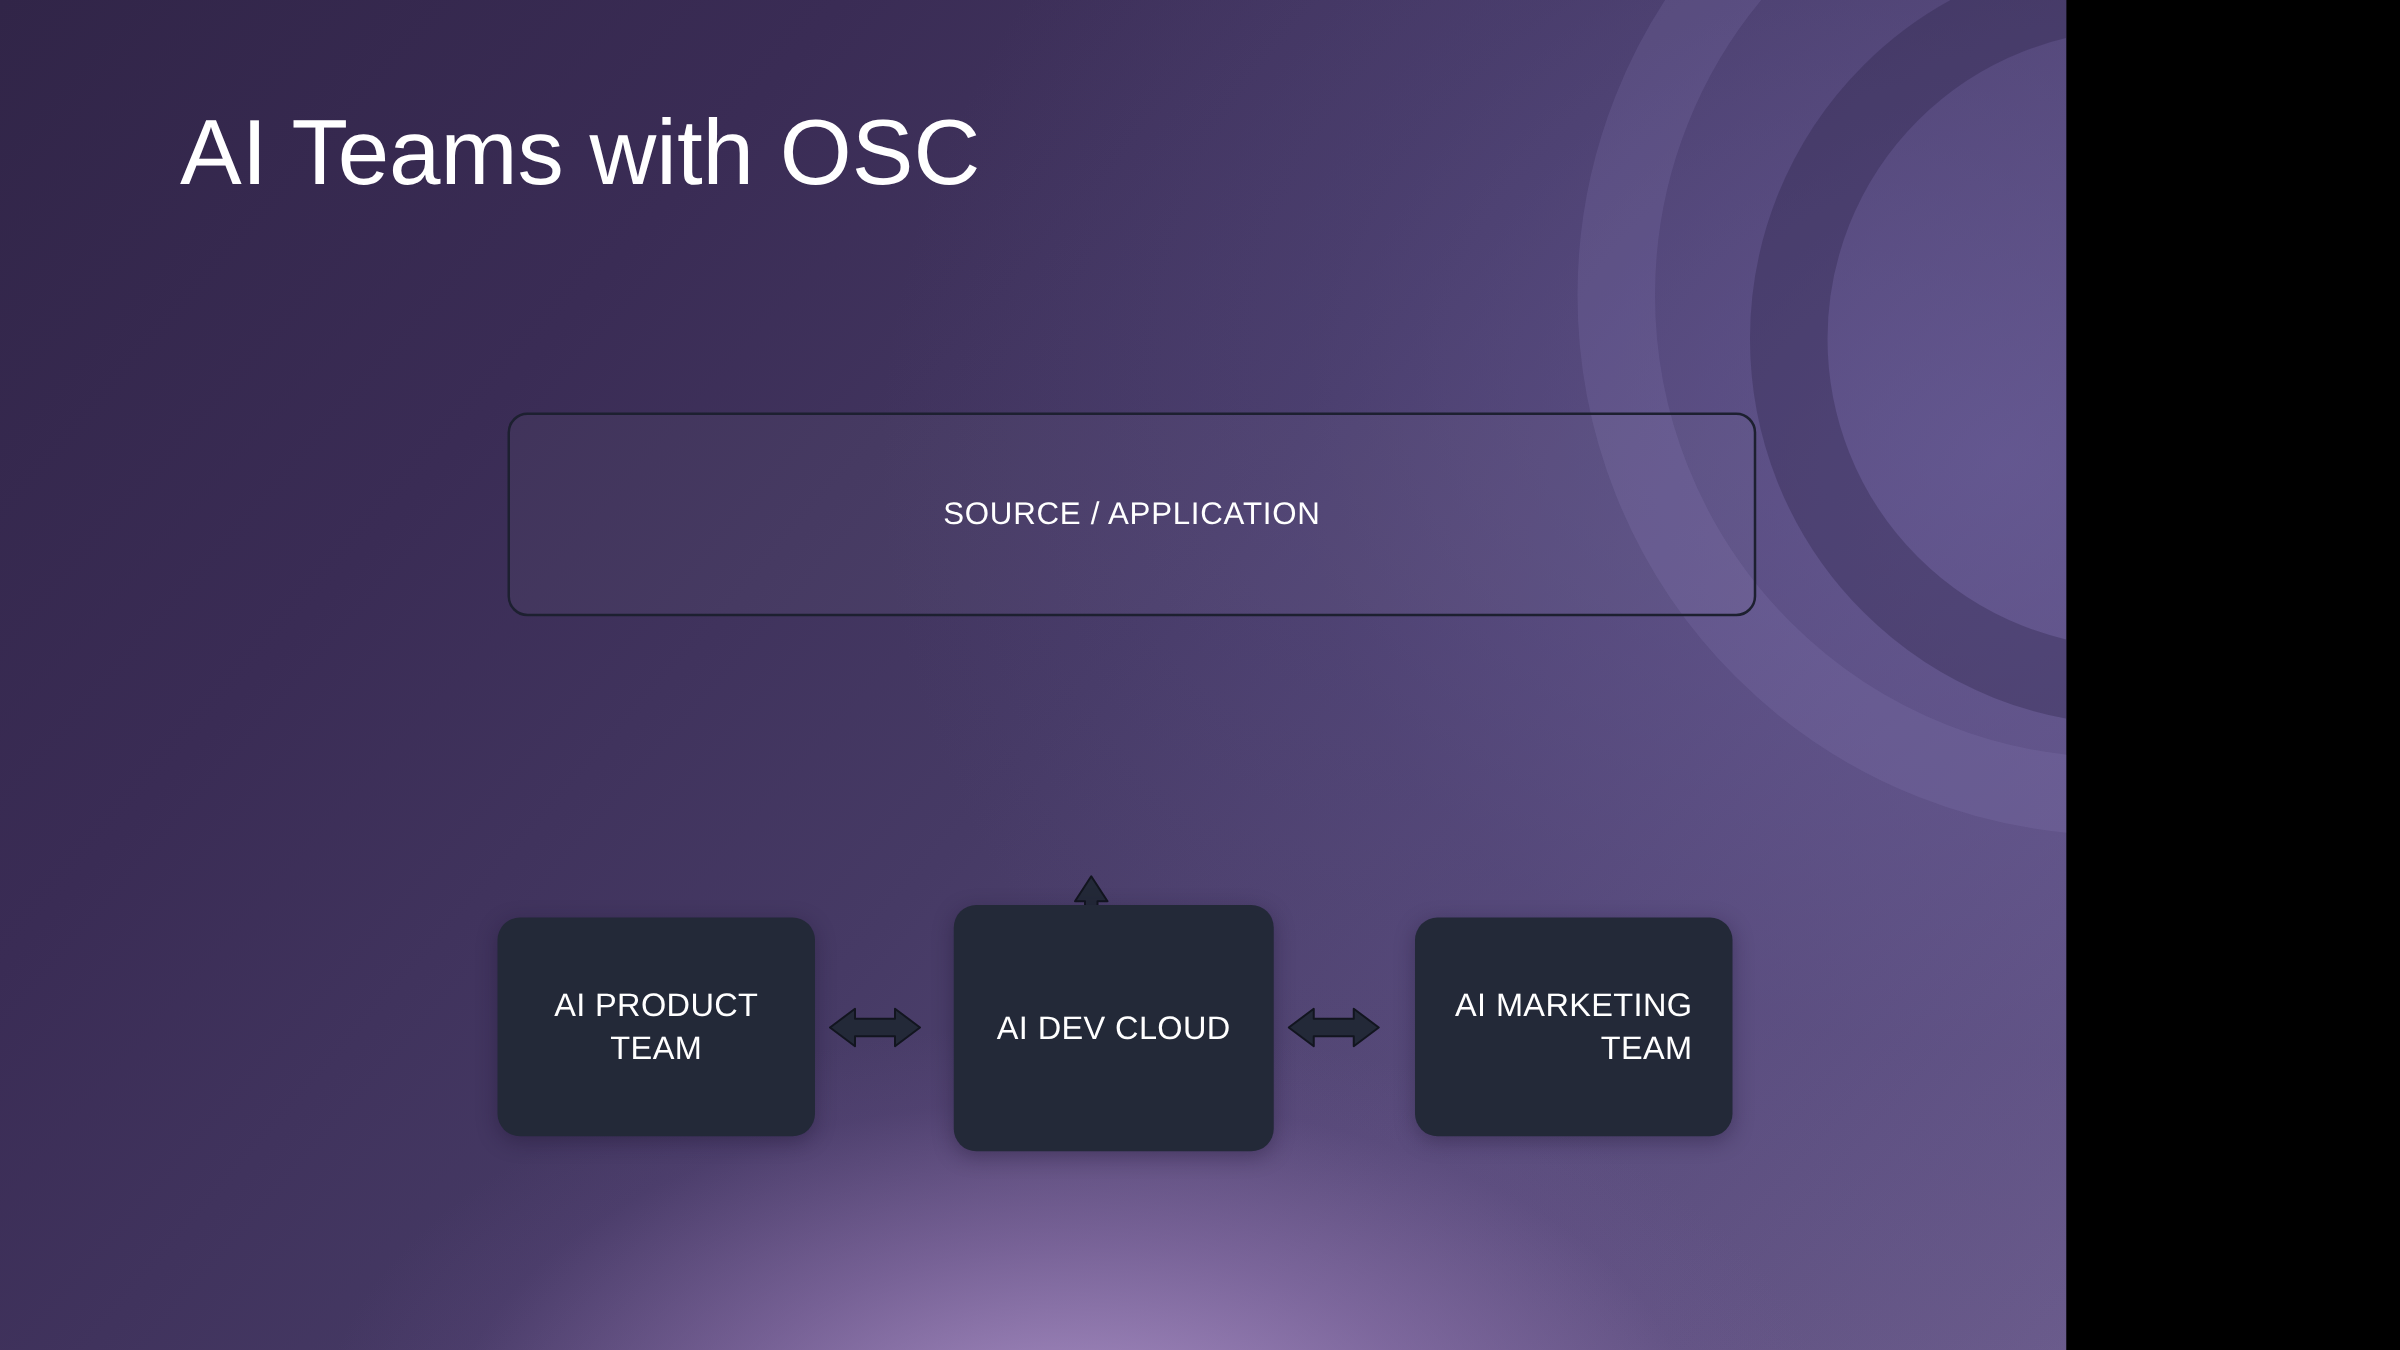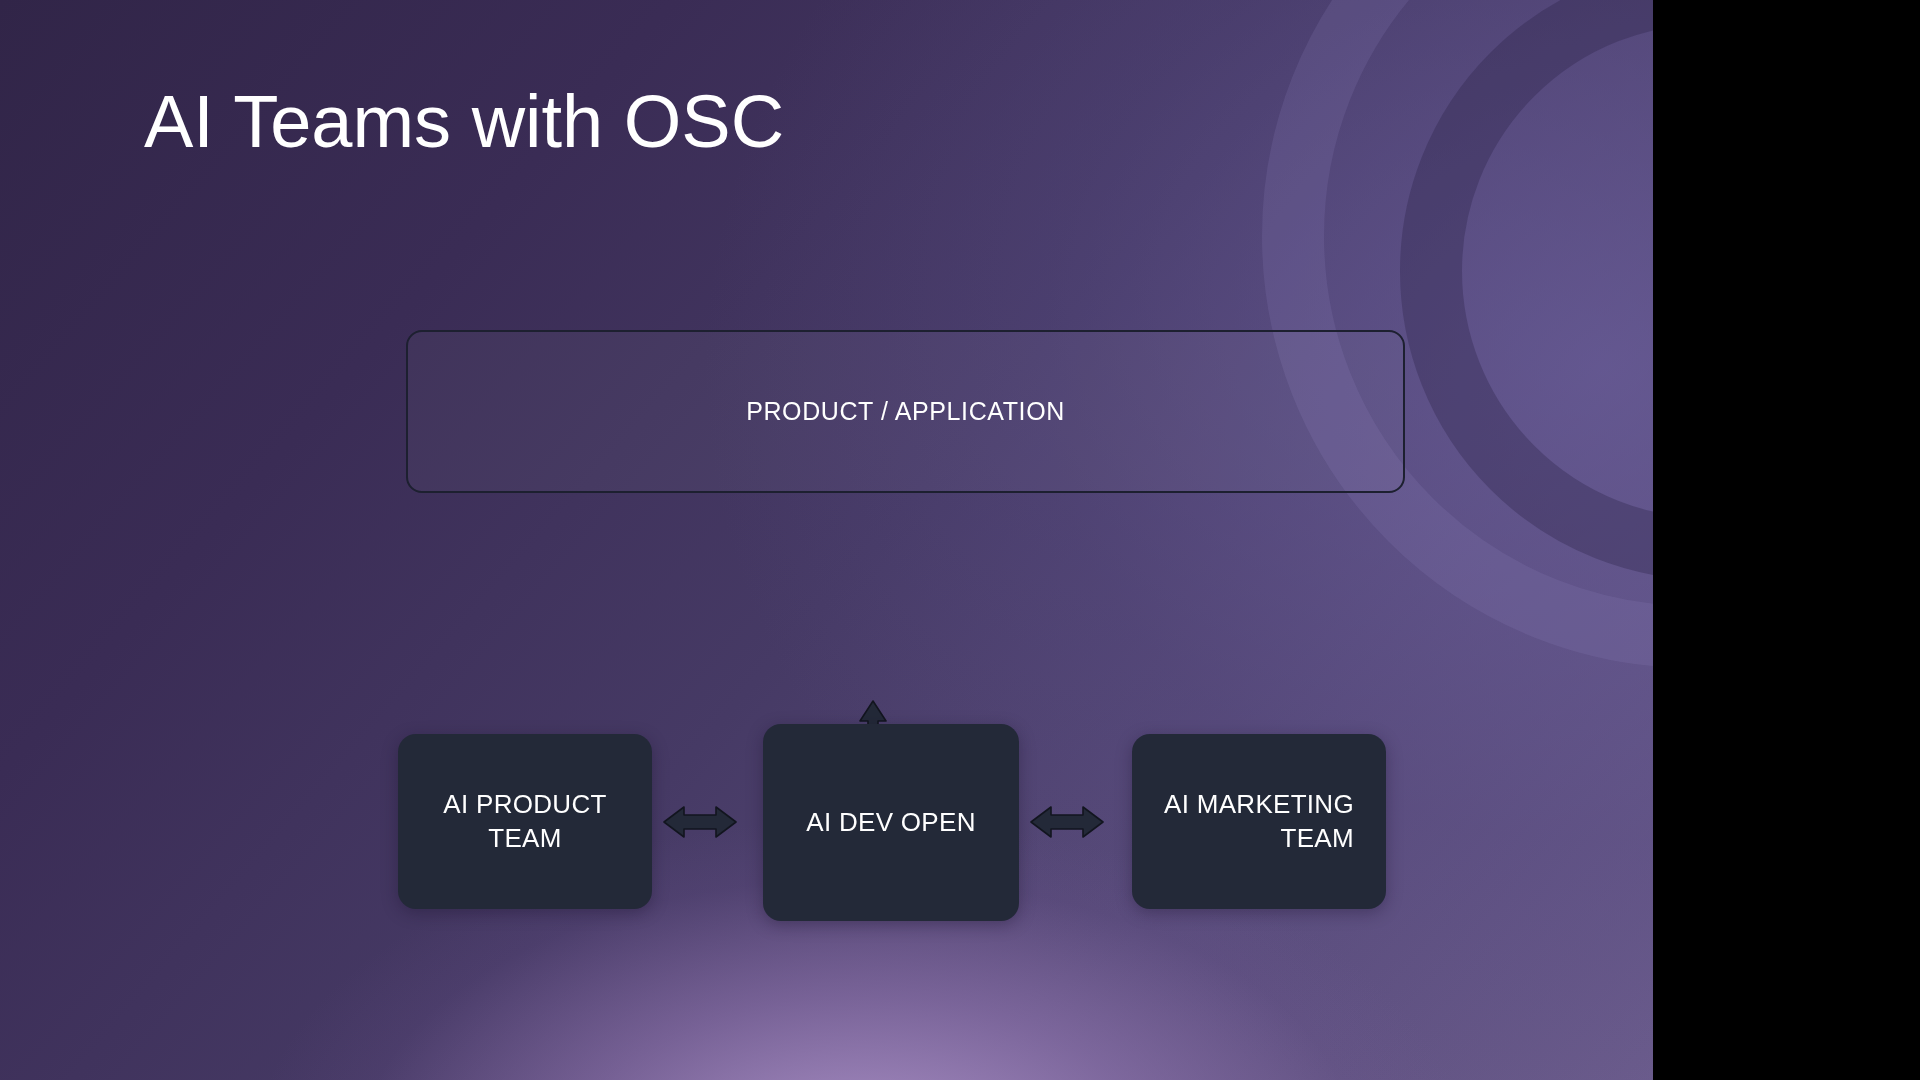--- a/index.html
+++ b/index.html
@@ -163,21 +163,21 @@
 <body>
 
 <div id="slide">
 
   <div class="ring" id="ring-outer"></div>
   <div class="ring" id="ring-inner"></div>
 
   <div id="page-title">AI Teams with OSC</div>
 
   <div class="layer-box" id="product-application-box">
-    <span id="product-application-label">PRODUCT / APPLICATION</span>
+    <span id="product-application-label">SOURCE / APPLICATION</span>
   </div>
 
 
   <div id="mcp-connector">
     <svg id="mcp-arrow-icon" viewBox="0 0 30 72">
       <polygon points="15,1 28,21 20,21 20,51 28,51 15,71 2,51 10,51 10,21 2,21" fill="#232938" stroke="#12151f" stroke-width="1.6" stroke-linejoin="round"></polygon>
     </svg>
     <span id="mcp-label">MCP</span>
   </div>
 
@@ -185,21 +185,21 @@
 
     <div class="team-box" id="team-box-product">
       <span class="team-label">AI PRODUCT<br>TEAM</span>
     </div>
 
     <svg class="h-arrow" id="arrow-product-dev" viewBox="0 0 74 46">
       <polygon points="1,23 21,8 21,16 53,16 53,8 73,23 53,38 53,30 21,30 21,38" fill="#232938" stroke="#12151f" stroke-width="1.6" stroke-linejoin="round"></polygon>
     </svg>
 
     <div class="team-box" id="team-box-dev">
-      <span class="team-label">AI DEV OPEN</span>
+      <span class="team-label">AI DEV CLOUD</span>
     </div>
 
     <svg class="h-arrow" id="arrow-dev-marketing" viewBox="0 0 74 46">
       <polygon points="1,23 21,8 21,16 53,16 53,8 73,23 53,38 53,30 21,30 21,38" fill="#232938" stroke="#12151f" stroke-width="1.6" stroke-linejoin="round"></polygon>
     </svg>
 
     <div class="team-box" id="team-box-marketing">
       <span class="team-label">AI MARKETING<br>TEAM</span>
     </div>
 

